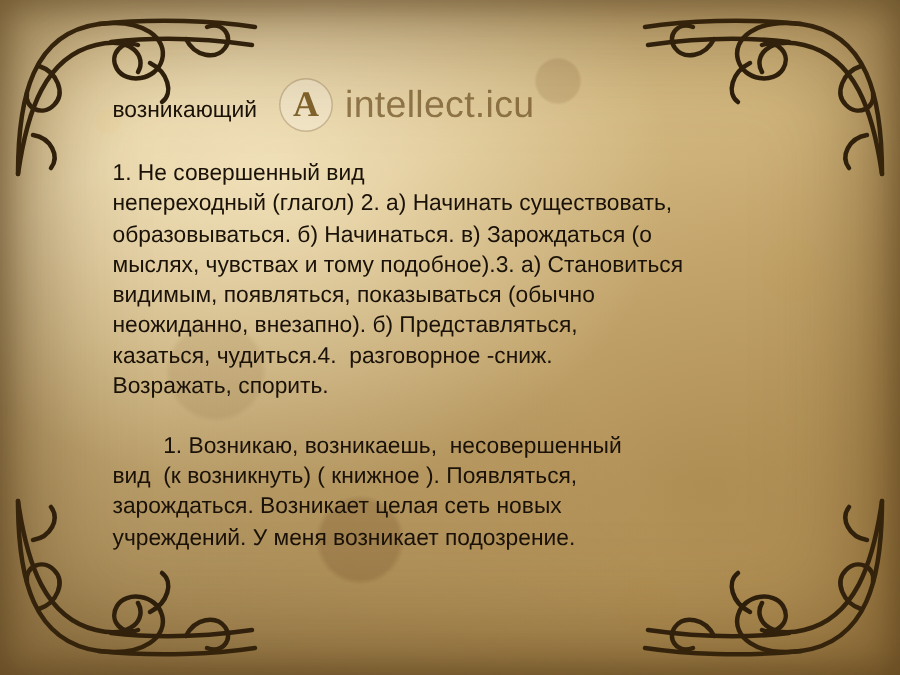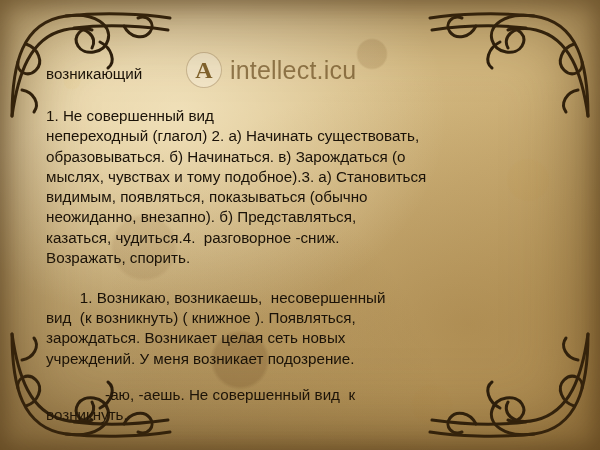--- a/index.html
+++ b/index.html
@@ -88,32 +88,32 @@
     font-family: "Liberation Sans", sans-serif;
     font-size: 11px;
     color: #6f5226;
     opacity: .70;
     margin-top: 2px;
     letter-spacing: .3px;
   }
 
   #content {
     position: absolute;
-    left: 46px;
+    left: 75px;
     top: 64px;
     width: 478px;
     color: #1a1208;
     font-size: 15.2px;
     line-height: 1.33;
     font-family: "Liberation Sans", sans-serif;
   }
   .para { margin: 0 0 0 0; white-space: pre-wrap; }
   #p-head { margin-bottom: 22px; }
   #p-1 { margin-bottom: 20px; }
-  #p-2 { margin-bottom: 16px; }
+  #p-2 { margin-bottom: 0; }
   #p-3 { margin-bottom: 0; }
 </style>
 </head>
 <body>
 
 <div id="page">
 
   <div id="grain"></div>
 
   <div class="flourish" id="fl-tl">
@@ -179,18 +179,16 @@
 образовываться. б) Начинаться. в) Зарождаться (о
 мыслях, чувствах и тому подобное).3. а) Становиться
 видимым, появляться, показываться (обычно
 неожиданно, внезапно). б) Представляться,
 казаться, чудиться.4.  разговорное -сниж.
 Возражать, спорить.</div>
     <div class="para" id="p-2">        1. Возникаю, возникаешь,  несовершенный
 вид  (к возникнуть) ( книжное ). Появляться,
 зарождаться. Возникает целая сеть новых
 учреждений. У меня возникает подозрение.</div>
-    <div class="para" id="p-3">              -аю, -аешь. Не совершенный вид  к
-возникнуть.</div>
   </div>
 
   <div id="vignette"></div>
 </div>
 
 </body></html>

